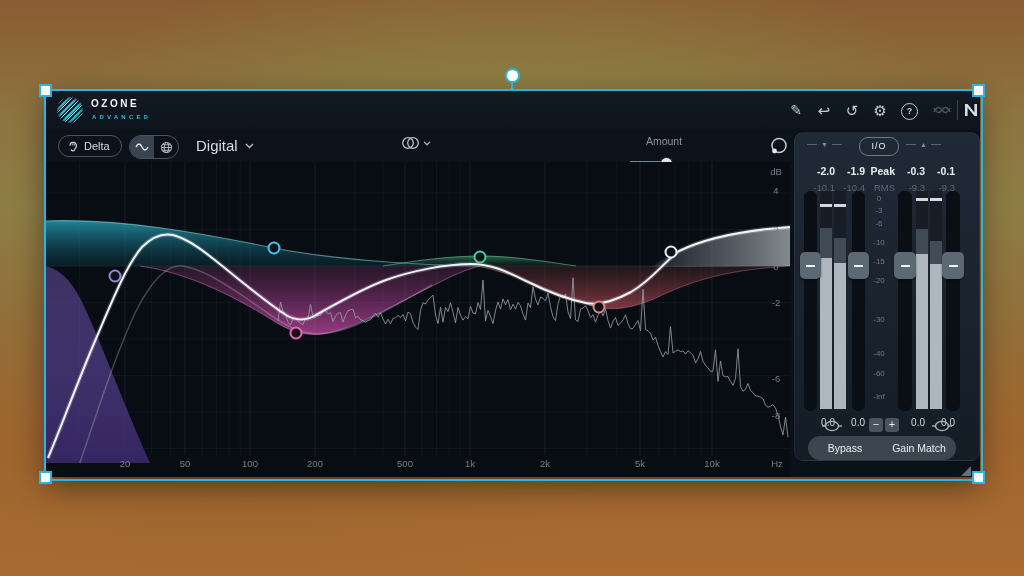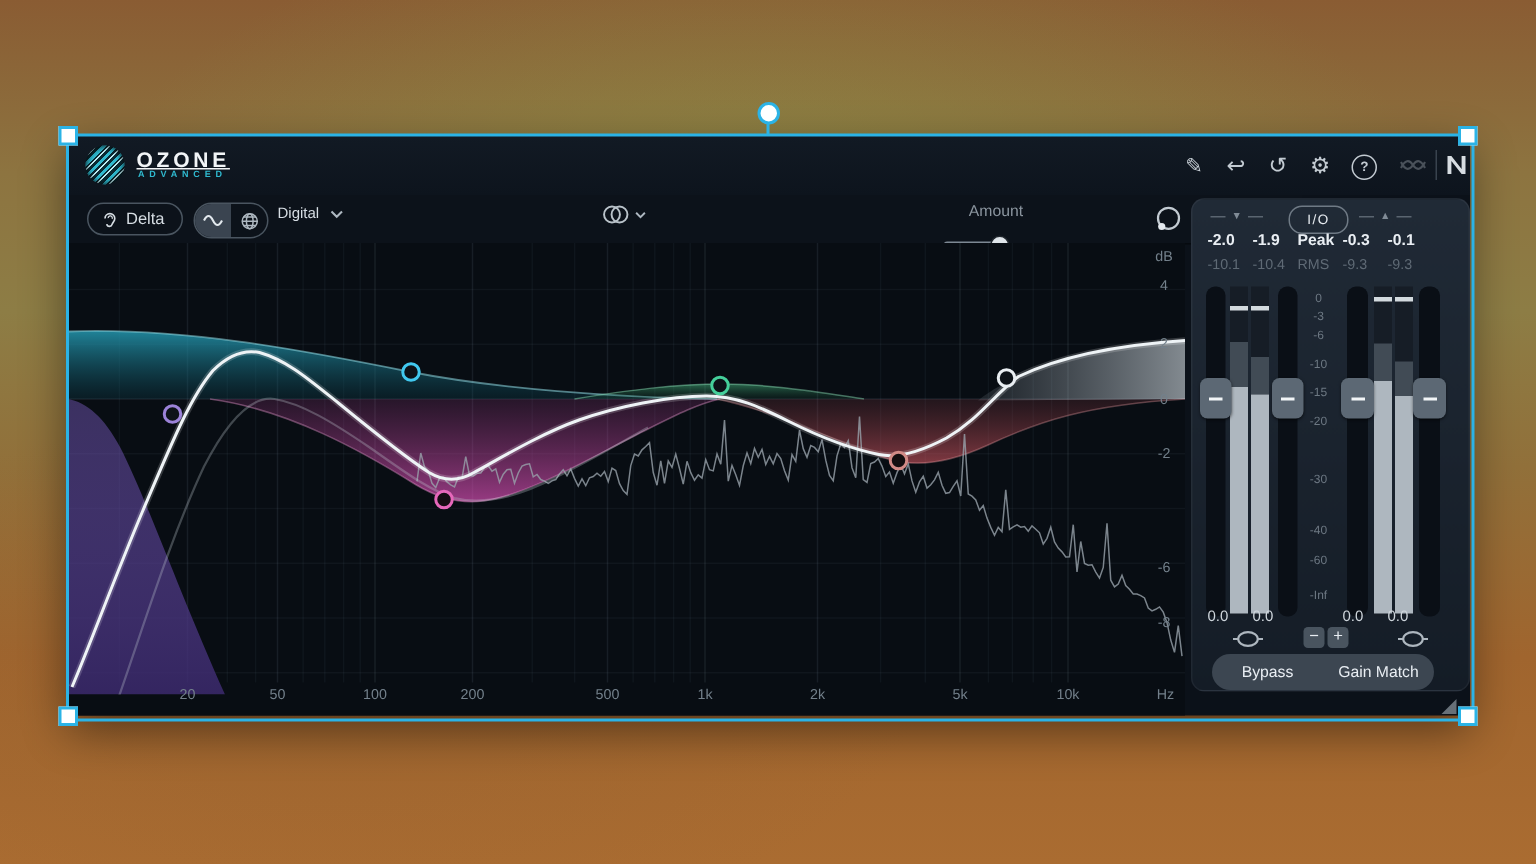--- a/index.html
+++ b/index.html
@@ -11,62 +11,62 @@
   .abs{position:absolute;}
   
   #plugin{left:45px;top:90px;width:935px;height:387px;background:#0b1119;border-radius:5px;
     box-shadow:0 10px 30px rgba(0,0,0,.45);color:#dfe6ec;}
   
   #topbar{left:0;top:0;width:935px;height:40px;background:linear-gradient(180deg,#121a24,#0d141d);
     border-radius:5px 5px 0 0;}
   .logo-mark{left:12px;top:7px;width:26px;height:26px;border-radius:50%;
     background:repeating-linear-gradient(135deg,#0b2a33 0 2px,#2fb9cf 2px 4px,#0b2a33 4px 5px,#bfeef5 5px 6px);
     box-shadow:inset 0 0 4px #000;}
-  .brand{left:46px;top:8px;font-size:14px;font-weight:bold;letter-spacing:2.5px;color:#f2f5f7;text-decoration:underline;}
+  .brand{left:46px;top:8px;font-size:10px;font-weight:bold;letter-spacing:2.5px;color:#f2f5f7;}
   .brand-sub{left:47px;top:24px;font-size:6px;font-weight:bold;letter-spacing:3.2px;color:#2fb9cf;}
   #presets-pill{left:562px;top:10px;width:168px;height:25px;background:#29323d;border-radius:13px;
     display:flex;align-items:center;padding:0 10px;box-sizing:border-box;}
   #presets-pill .lbl{font-size:11px;color:#cdd5dc;margin-left:7px;flex:1;}
   .pre-arrow{font-size:10px;color:#e6ebef;padding:0 6px;cursor:pointer;}
   .tool-ic{top:12px;width:18px;height:18px;text-align:center;font-size:14px;line-height:17px;color:#c3cbd2;}
   .help-circle{top:13px;width:15px;height:15px;border:1.4px solid #c3cbd2;border-radius:50%;
     font-size:9px;line-height:15px;text-align:center;color:#c3cbd2;font-weight:bold;}
   .vdiv{top:10px;width:1px;height:20px;background:#39434e;}
   
   #ctrlbar{left:0;top:40px;width:823px;height:32px;background:#0c121a;border-bottom:1px solid #060a0f;}
   .pill-out{border:1px solid #4a5560;border-radius:12px;display:flex;align-items:center;box-sizing:border-box;}
   #delta-btn{left:13px;top:5px;width:64px;height:22px;padding:0 8px;}
   #delta-btn span{font-size:11px;color:#d6dde3;margin-left:5px;}
   #mode-toggle{left:84px;top:5px;width:48px;height:22px;border:1px solid #4a5560;border-radius:12px;
     display:flex;overflow:hidden;}
   #mode-toggle .seg{flex:1;display:flex;align-items:center;justify-content:center;}
   #mode-toggle .seg.on{background:#3a4450;}
   #digital-dd{left:140px;top:7px;display:flex;align-items:center;gap:7px;}
-  #digital-dd span{font-size:10px;color:#d6dde3;}
+  #digital-dd span{font-size:15px;color:#d6dde3;margin-left:11px;}
   #stereo-sel{left:356px;top:6px;display:flex;align-items:center;gap:3px;}
   #amount-wrap{left:584px;top:5px;display:flex;align-items:center;gap:14px;height:22px;flex-direction:column;}
   #amount-wrap .lbl{font-size:10.5px;color:#8b959f;}
   #amount-track{position:relative;width:70px;height:5px;border-radius:3px;background:#39434e;}
   #amount-fill{position:absolute;left:0;top:0;height:5px;width:38px;border-radius:3px;background:#7d8893;}
   #amount-thumb{position:absolute;left:31px;top:-4px;width:13px;height:13px;border-radius:50%;
     background:#dfe5ea;border:1px solid #20262d;box-sizing:border-box;}
   #amount-thumb:after{content:"";position:absolute;left:3.5px;top:3.5px;width:4px;height:4px;border-radius:50%;background:#27313b;}
   
   #graph{left:0;top:72px;width:745px;height:315px;background:#080d13;overflow:hidden;}
   .ytick{position:absolute;width:22px;text-align:center;font-size:9.5px;color:#73808b;}
   .xtick{position:absolute;width:28px;text-align:center;font-size:9.5px;color:#73808b;top:296px;}
   
   #panel{left:749px;top:42px;width:186px;height:329px;border-radius:9px;
     background:linear-gradient(180deg,#202a36,#141c26);border:1px solid rgba(255,255,255,.05);box-sizing:border-box;}
   .trim{position:absolute;top:8px;display:flex;align-items:center;gap:4px;color:#808b96;font-size:7px;}
   .trim .dash{width:10px;height:1px;background:#5a6570;}
   #io-btn{left:64px;top:4px;width:38px;height:17px;border:1px solid #6f7a85;border-radius:9px;
     font-size:9px;color:#e8edf2;text-align:center;line-height:17px;letter-spacing:1px;}
   .valrow{position:absolute;left:10px;width:166px;display:flex;}
-  .valrow .c{width:30px;text-align:left;white-space:nowrap;}
+  .valrow .c{width:30px;text-align:right;white-space:nowrap;margin-top:11px;}
   #peak-row{top:21px;font-size:10.5px;font-weight:bold;color:#e9eef3;}
   #rms-row{top:38px;font-size:9.5px;color:#5f6a75;}
   #meters{left:0;top:58px;width:186px;height:222px;}
   .track{position:absolute;top:0;height:220px;background:#0a0f16;border-radius:6px;}
   .mbar{position:absolute;top:0;height:220px;background:#161d26;}
   .fill-dim{position:absolute;width:100%;background:#414b55;}
   .fill-bri{position:absolute;width:100%;background:#aeb7bf;}
   .peakmark{position:absolute;width:100%;height:2.5px;background:#d3dade;}
   .fhandle{position:absolute;height:27px;background:#5c6874;border-radius:5px;box-shadow:0 1px 2px rgba(0,0,0,.5);}
   .fhandle:after{content:"";position:absolute;left:50%;top:50%;width:9px;height:2px;margin:-1px 0 0 -4.5px;background:#f2f5f7;}

